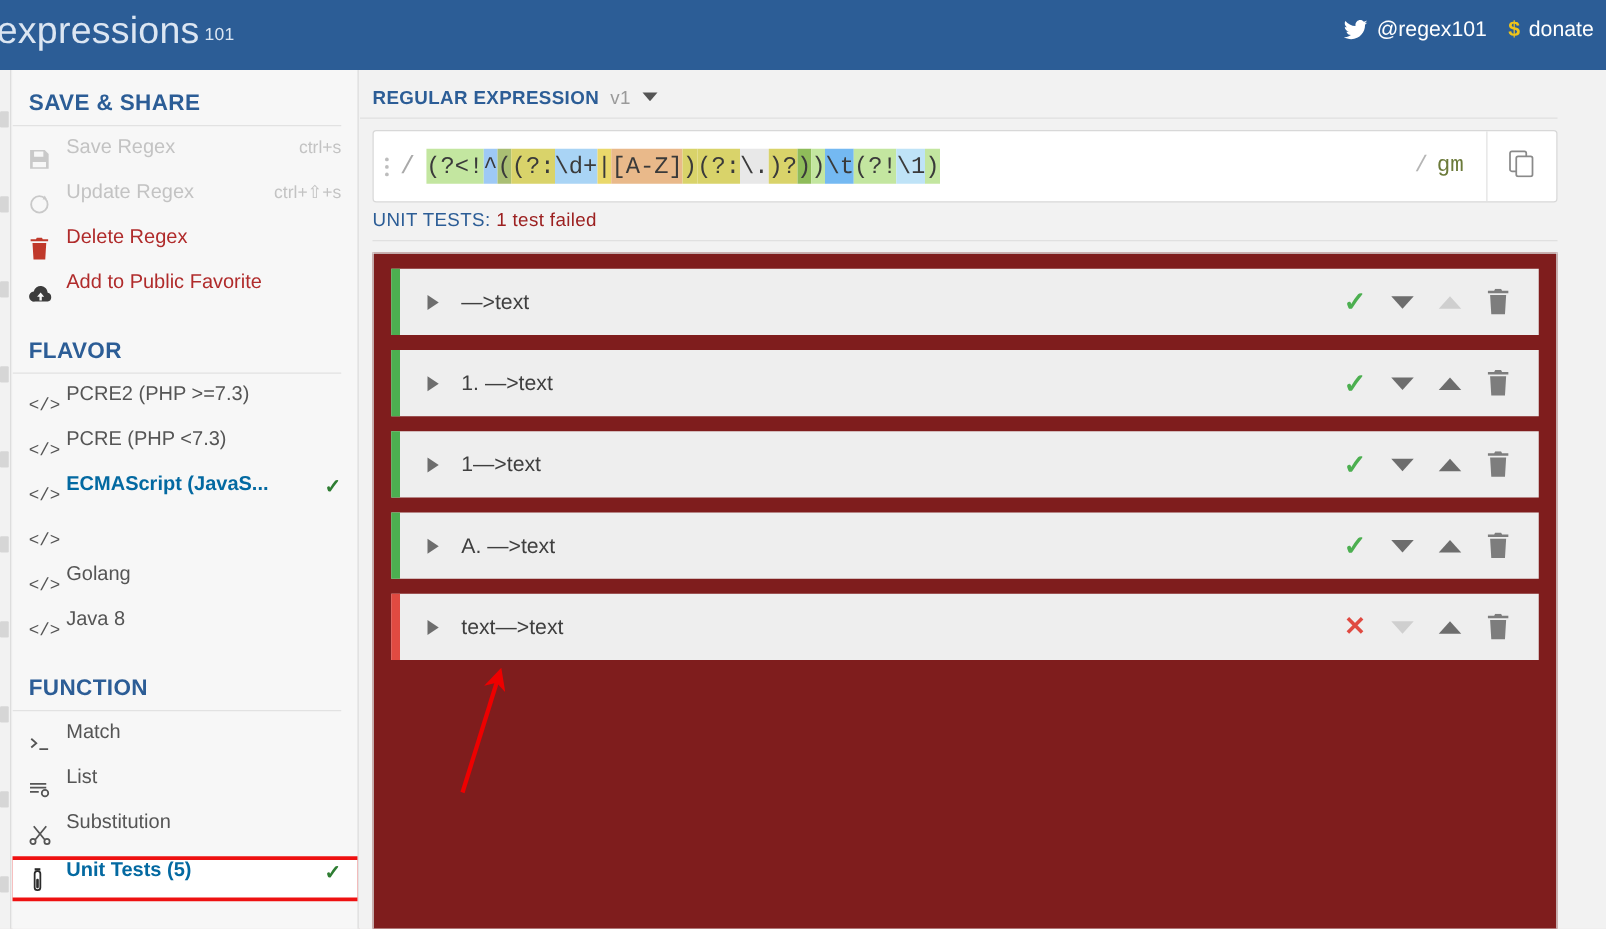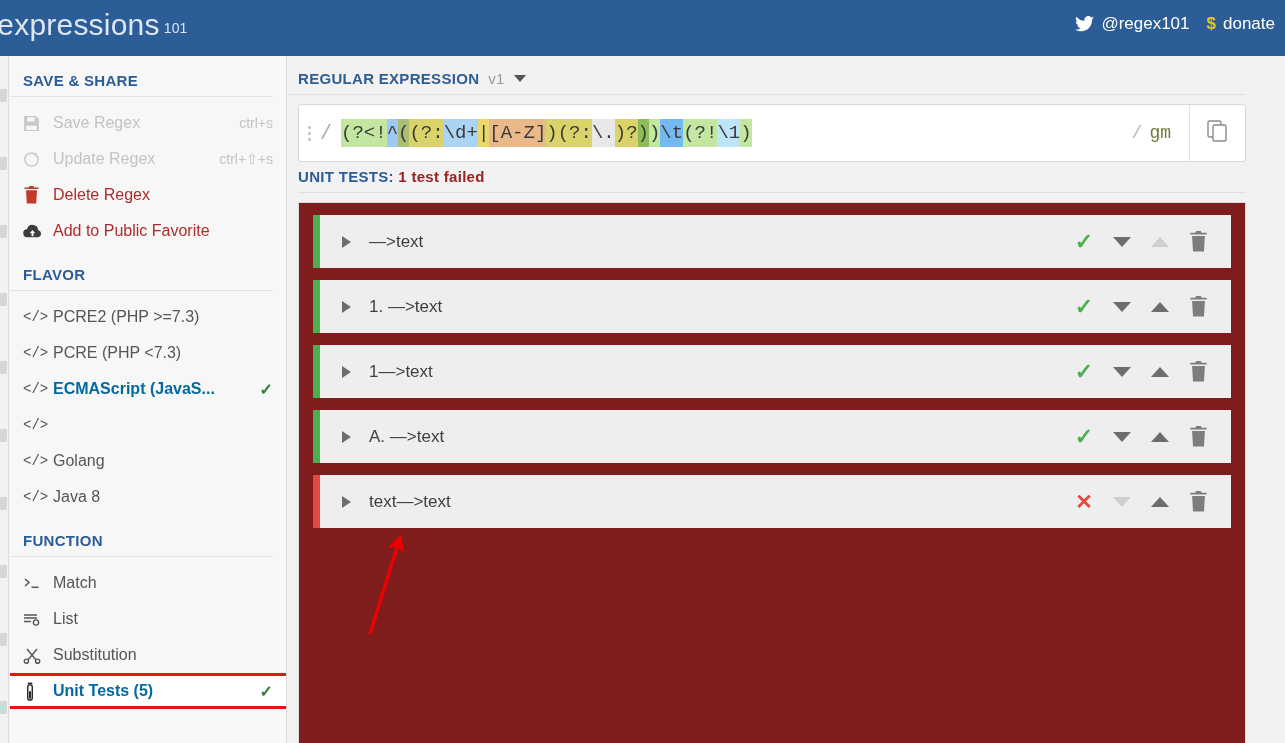--- a/index.html
+++ b/index.html
@@ -45,28 +45,28 @@
   }
 
   
   #sidebar {
     position: absolute; left: 10px; top: 56px; width: 277px; height: 687px;
     background: #f7f7f7;
     border-right: 1px solid #dcdcdc;
     overflow: hidden;
   }
   .sb-head {
-    font-size: 15px; font-weight: bold; color: #2c5d96;
+    font-size: 18px; font-weight: bold; color: #2c5d96;
     letter-spacing: 0.3px;
     padding: 0 0 7px 13px;
     border-bottom: 1px solid #e2e2e2;
     margin: 0 13px 0 0;
   }
   .sb-item {
-    display: flex; align-items: center; height: 36px;
+    display: flex; height: 36px;
     padding-left: 13px; padding-right: 13px;
     font-size: 16px; color: #b02b2b; cursor: pointer;
     position: relative;
   }
   .sb-item .ico {
     width: 30px; flex: 0 0 30px; display: flex; align-items: center;
     justify-content: flex-start; color: #444;
   }
   .sb-item .lbl { flex: 1 1 auto; color: #b02b2b; }
   .sb-item .kbd { color: #9b9b9b; font-size: 14px; }
@@ -137,21 +137,21 @@
   #copybtn {
     flex: 0 0 auto; width: 55px;
     display: flex; align-items: center; justify-content: center;
     cursor: pointer;
   }
 
   
   #ut-head {
     position: absolute; left: 10px; top: 112px;
     width: 948px;
-    font-size: 15px; font-weight: bold; letter-spacing: 0.3px;
+    font-size: 15px; font-weight: normal; letter-spacing: 0.3px;
     border-bottom: 1px solid #e0e0e0;
     padding-bottom: 7px;
   }
   #ut-head .t1 { color: #2c5d96; }
   #ut-head .t2 { color: #9c2020; }
 
   #ut-panel {
     position: absolute; left: 10px; top: 146px;
     width: 948px; height: 541px;
     background: #7f1d1d;

